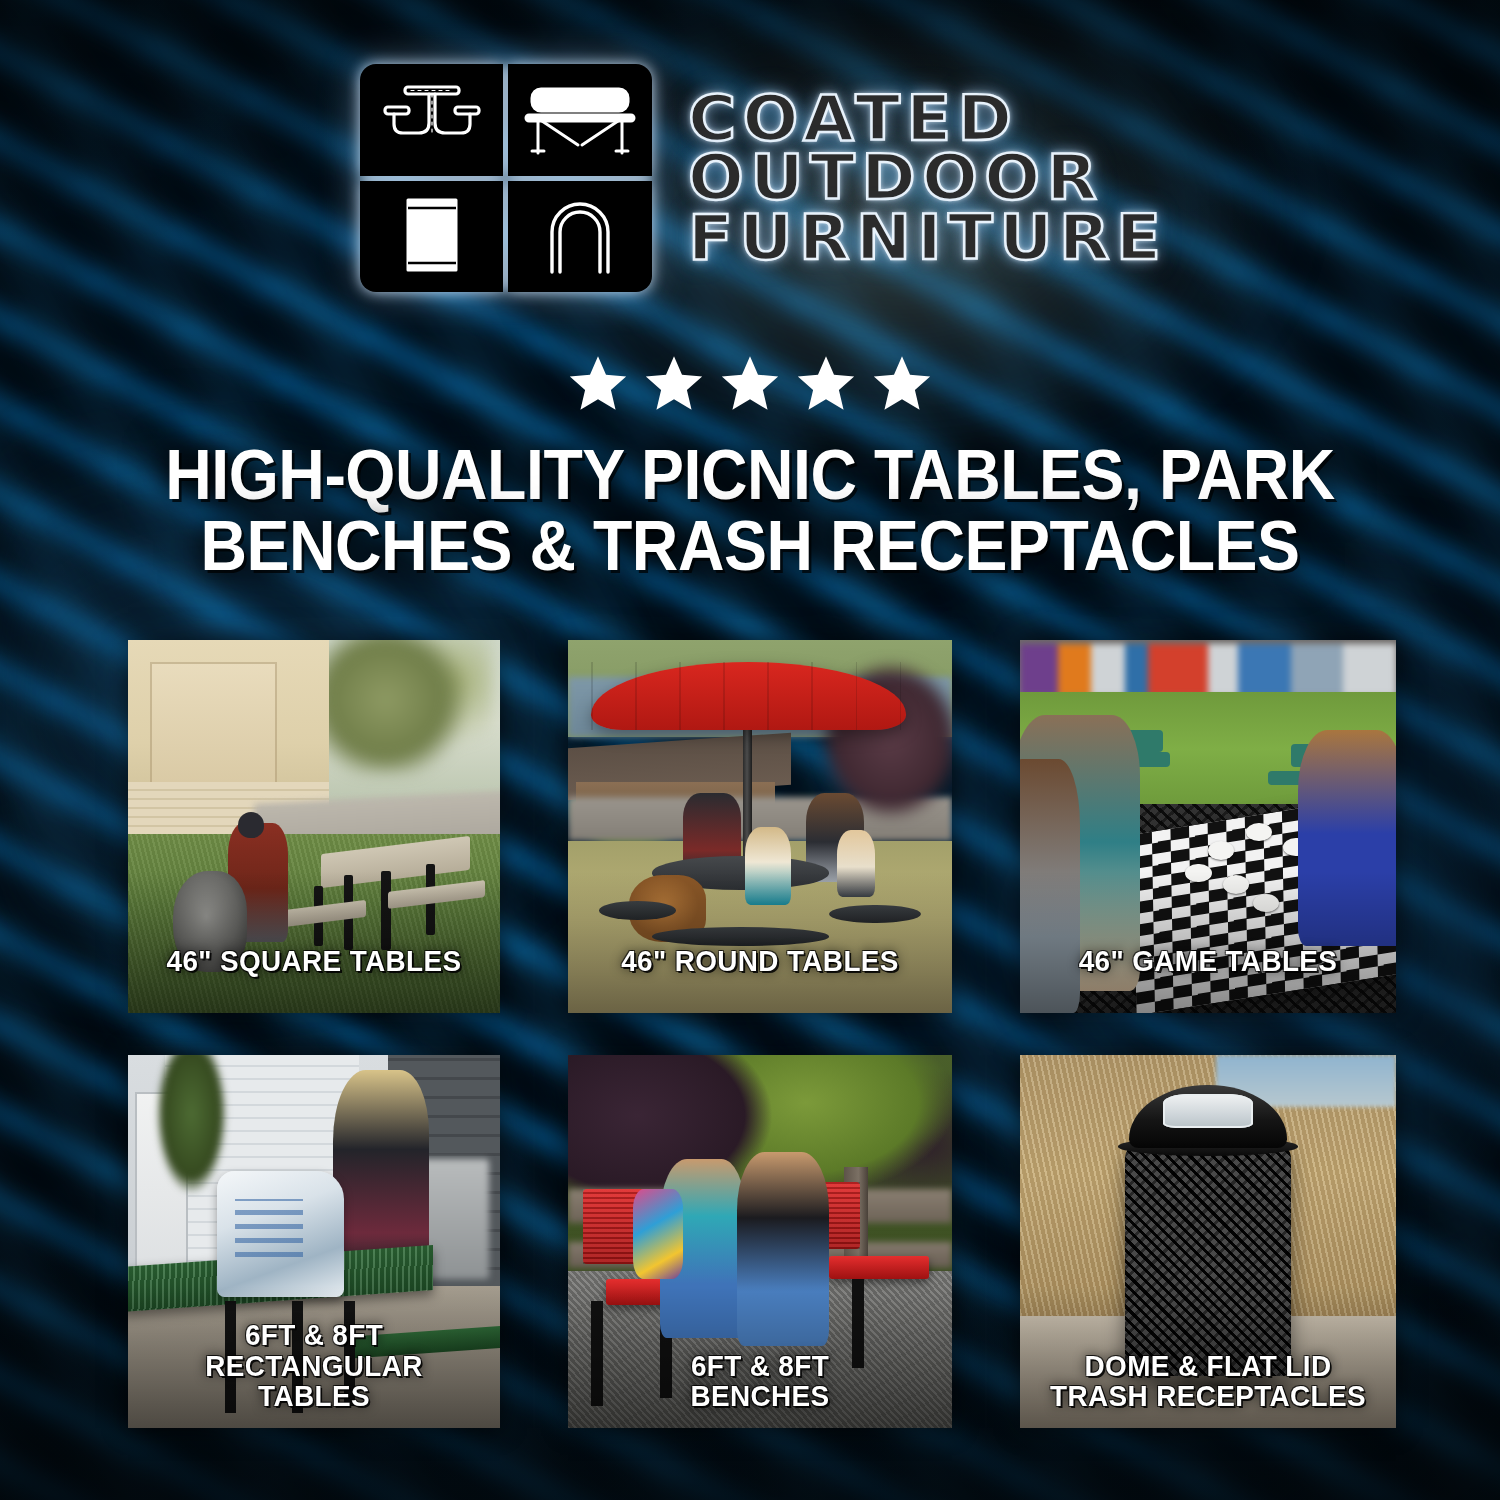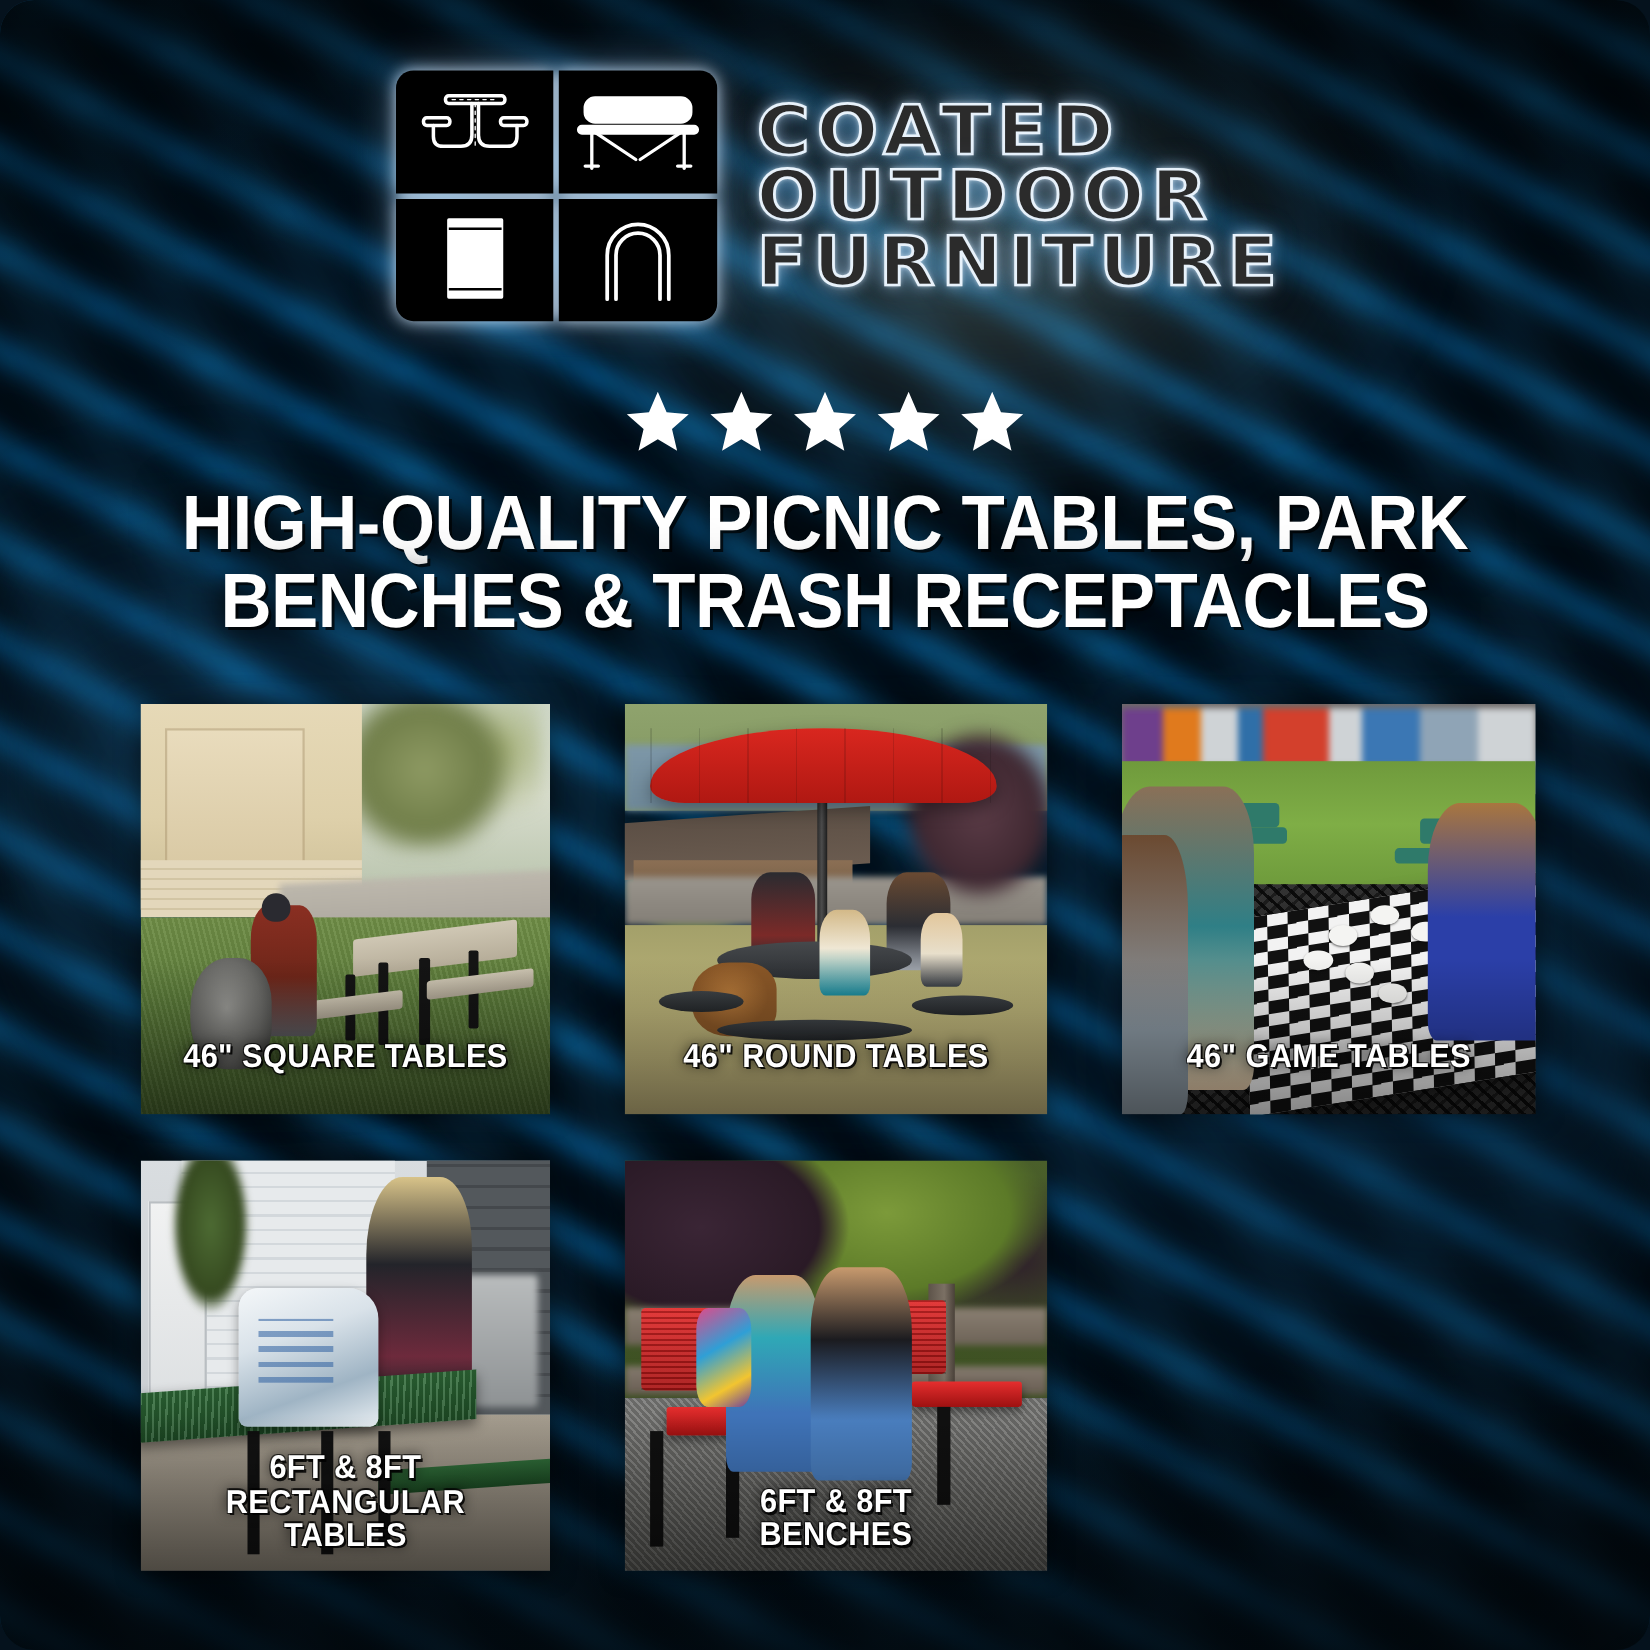--- a/index.html
+++ b/index.html
@@ -3,21 +3,21 @@
 <meta charset="utf-8">
 <style>
   html,body{margin:0;padding:0;}
   body{
     width:1500px;height:1500px;overflow:hidden;
     font-family:"Liberation Sans","DejaVu Sans",sans-serif;
     background:#05121d;
   }
 
   
-  #poster{position:relative;width:1500px;height:1500px;overflow:hidden;border-radius:31px;}
+  #poster{position:relative;width:1500px;height:1500px;overflow:hidden;}
 
   .bg-base{
     position:absolute;inset:0;
     background:
       radial-gradient(120% 90% at 18% 10%, #0c4a78 0%, #083351 38%, #041722 75%, #02090f 100%),
       #04141f;
   }
   
   .bg-mesh{
     position:absolute;left:-12%;top:-12%;width:124%;height:124%;
@@ -577,17 +577,34 @@
           <div class="c5-boy2 blurlite"></div>
           <div class="c5-pack blurlite"></div>
           <div class="ph-fade"></div>
         </div>
         <div class="card-caption cap-2line">
           <span class="cl">6FT &amp; 8FT</span>
           <span class="cl big">BENCHES</span>
         </div>
       </div>
 
+      <div class="card">
+        <div class="scene">
+          <div class="sky c6-grass"></div>
+          <div class="c6-sky"></div>
+          <div class="c6-path"></div>
+          <div class="c6-shadow"></div>
+          <div class="c6-body"></div>
+          <div class="c6-rim"></div>
+          <div class="c6-dome"></div>
+          <div class="c6-opening"></div>
+          <div class="ph-fade"></div>
+        </div>
+        <div class="card-caption cap-2line">
+          <span class="cl">DOME &amp; FLAT LID</span>
+          <span class="cl big">TRASH RECEPTACLES</span>
+        </div>
+      </div>
 
     </div>
 
   </div>
 </div>
 
 </body></html>

